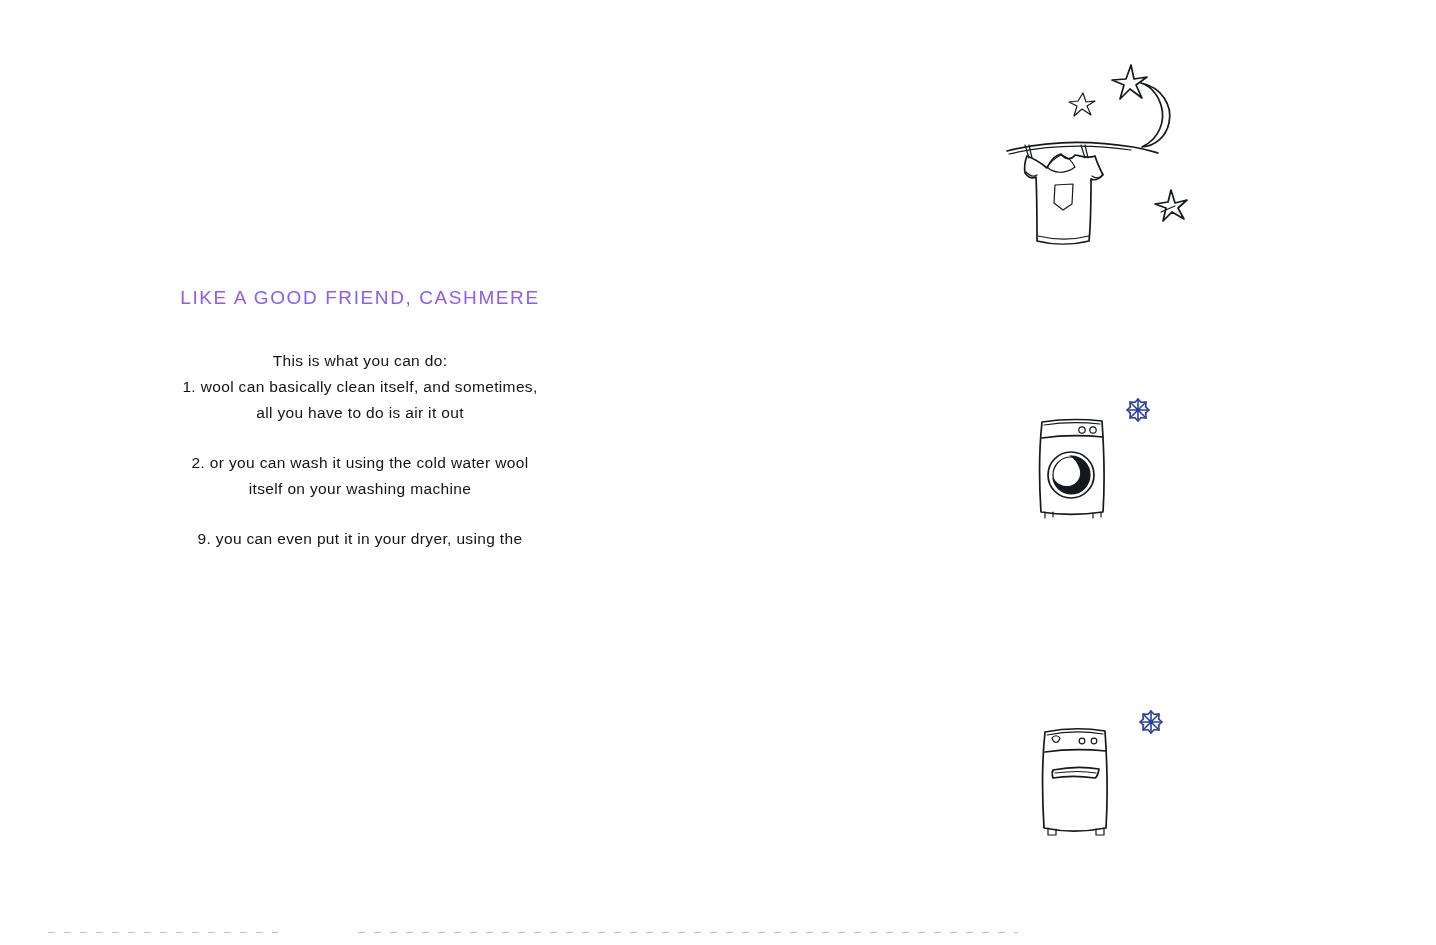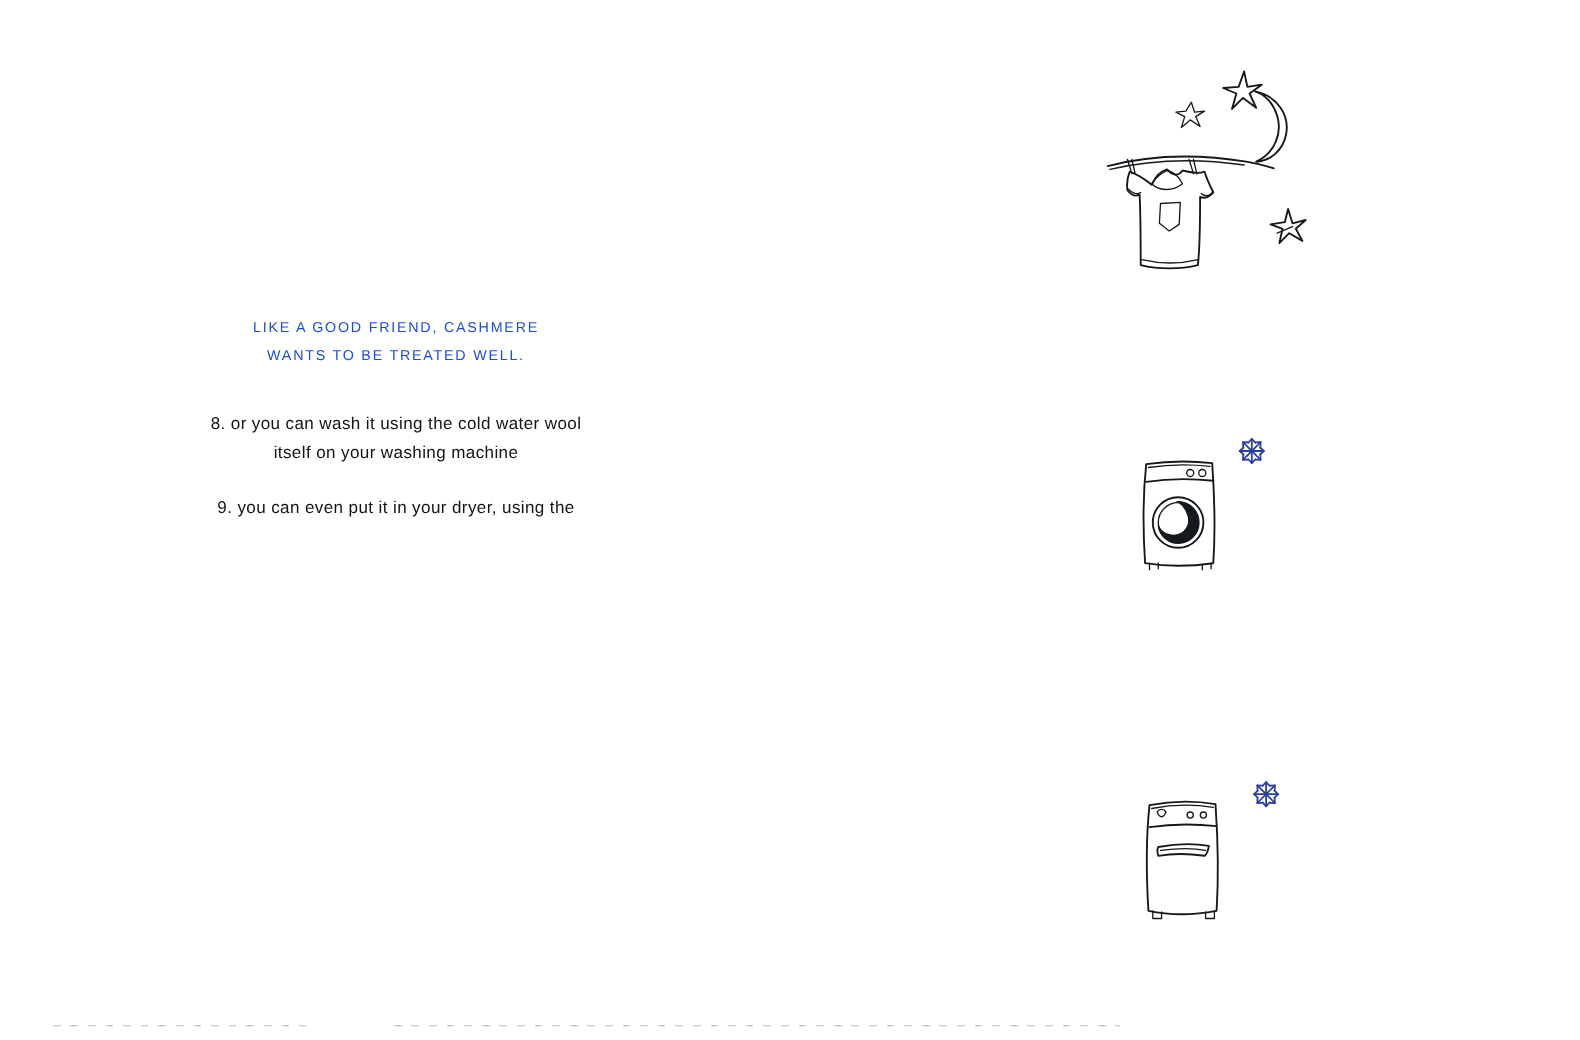--- a/index.html
+++ b/index.html
@@ -18,25 +18,25 @@
 
   
   .text-col {
     position: absolute;
     left: 110px;
     top: 285px;
     width: 500px;
     text-align: center;
   }
   .headline {
-    font-size: 13px;
+    font-size: 19px;
     letter-spacing: 1.6px;
     line-height: 25px;
     text-transform: uppercase;
-    color: #1d4ed8;
+    color: #8b5cf6;
   }
   .headline div { white-space: nowrap; }
 
   .body-block {
     margin-top: 38px;
     font-size: 15.5px;
     line-height: 26px;
     letter-spacing: 0.35px;
     color: #141414;
   }
@@ -100,28 +100,32 @@
   .seg-a { width: 230px; margin-left: 48px; }
   .seg-b { width: 660px; margin-left: 80px; }
 </style>
 </head>
 <body>
 
 <div class="text-col">
 
   <div class="headline">
     <div>LIKE A GOOD FRIEND, CASHMERE</div>
-    <div>WANTS TO BE TREATED WELL.</div>
   </div>
 
   <div class="body-block">
 
-
     <div class="para">
-      <div class="line">8. or you can wash it using the cold water wool</div>
+      <div class="line">This is what you can do:</div>
+      <div class="line">1. wool can basically clean itself, and sometimes,</div>
+      <div class="line">all you have to do is air it out</div>
+    </div>
+
+    <div class="para">
+      <div class="line">2. or you can wash it using the cold water wool</div>
       <div class="line">itself on your washing machine</div>
     </div>
 
     <div class="para">
       <div class="line">9. you can even put it in your dryer, using the</div>
     </div>
 
   </div>
 </div>
 

